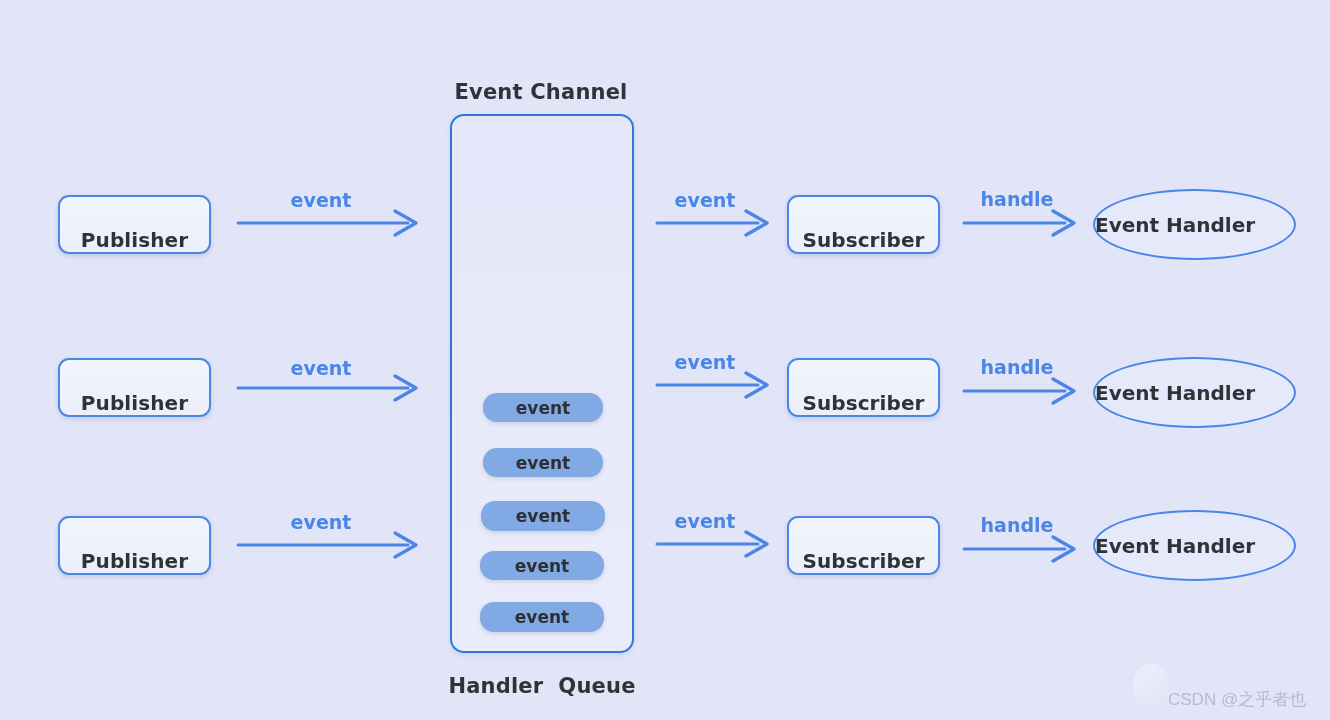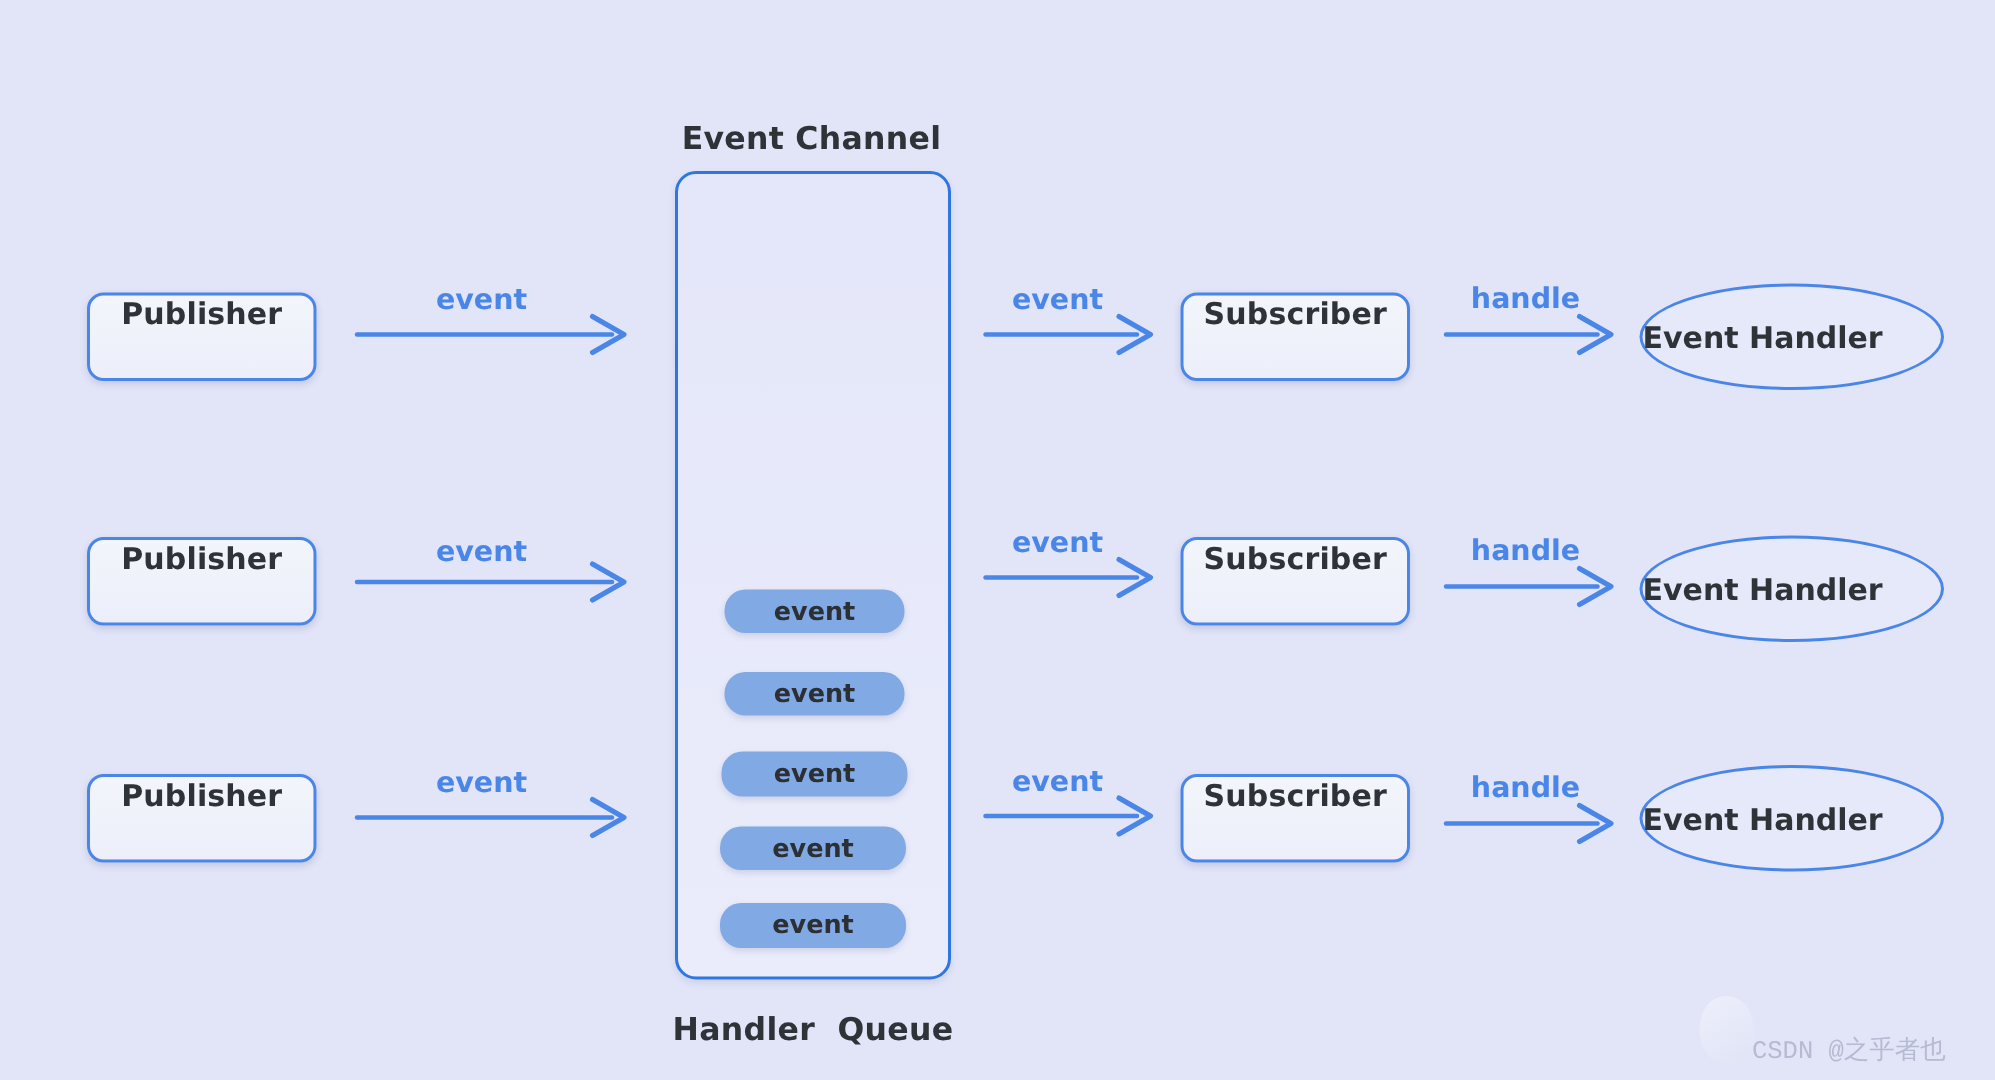--- a/index.html
+++ b/index.html
@@ -30,21 +30,21 @@
   }
 
   
   .node-box {
     box-sizing: border-box;
     border: 2px solid #4a86e8;
     border-radius: 11px;
     background: linear-gradient(180deg, #f3f5fb 0%, #eceffa 100%);
     box-shadow: 0 2px 5px rgba(80, 90, 130, 0.20);
     display: flex;
-    align-items: flex-start;
+    align-items: flex-end;
     justify-content: center;
   }
   .node-box-label {
     font-size: 20px;
     font-weight: 700;
     color: #2e3338;
     letter-spacing: 0.1px;
     white-space: nowrap;
   }
 
@@ -99,21 +99,21 @@
     color: #4a86e8;
     white-space: nowrap;
     text-align: center;
   }
 
   
   .watermark {
     font-size: 17px;
     color: #b6bad2;
     white-space: nowrap;
-    font-family: Liberation Mono, monospace;
+    font-family: Liberation Sans, sans-serif;
   }
   .watermark-blob {
     width: 36px;
     height: 46px;
     border-radius: 50% 50% 45% 55%;
     background: linear-gradient(145deg, #eef0fb 0%, #dfe3f5 100%);
     opacity: 0.95;
   }
 </style>
 </head>

